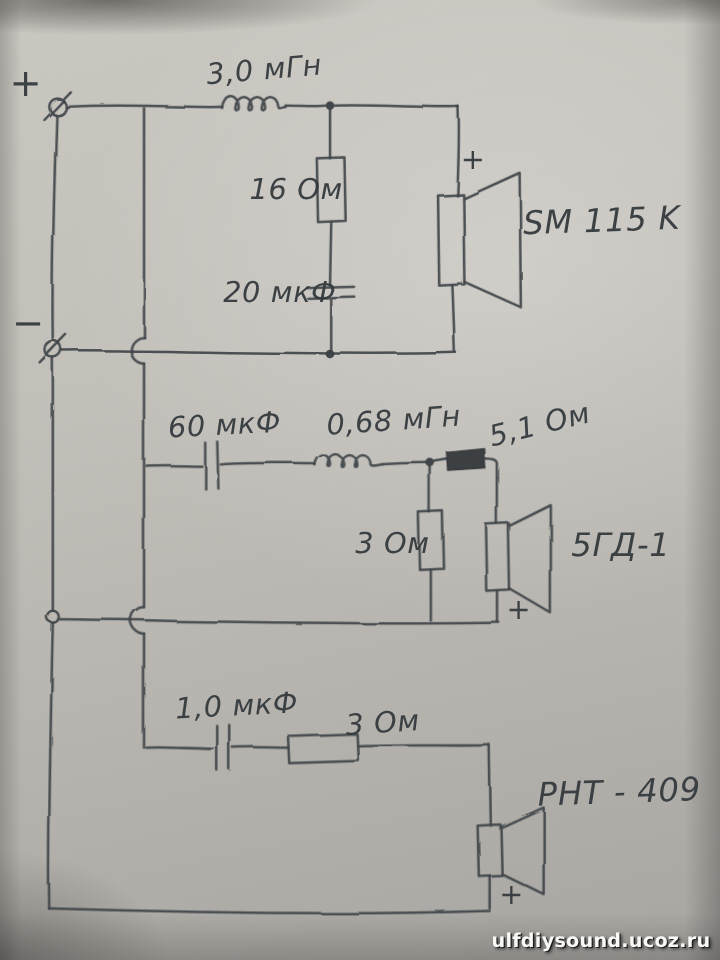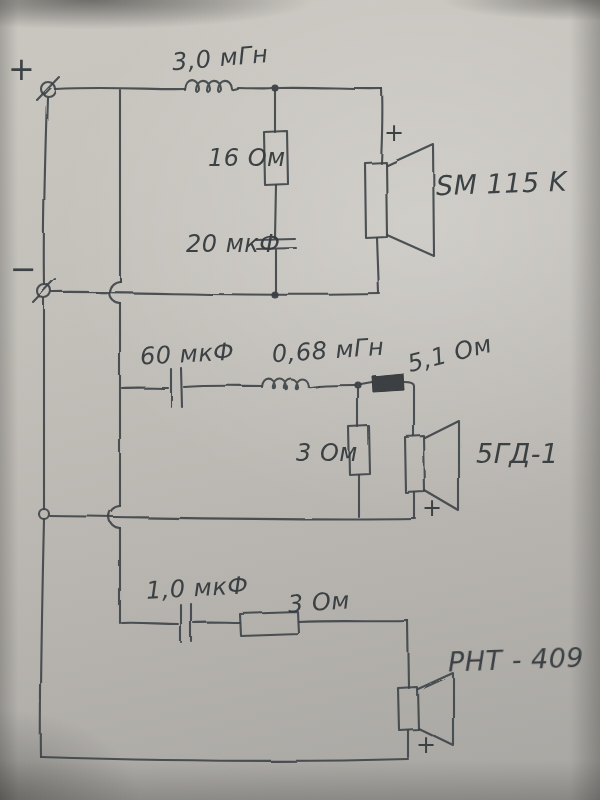--- a/index.html
+++ b/index.html
@@ -155,13 +155,14 @@
     <text class="hw sz28" x="476" y="463">5ГД-1</text>
     <text class="hw sz24" x="422" y="516">+</text>
 
     <text class="hw sz24" x="146" y="596" transform="rotate(-3 200 590)">1,0 мкФ</text>
     <text class="hw sz24" x="288" y="611" transform="rotate(-4 310 604)">3 Ом</text>
     <text class="hw sz28" x="448" y="669" transform="rotate(-2 520 660)">РНТ - 409</text>
     <text class="hw sz24" x="416" y="753">+</text>
   </g>
 </svg>
 
+<div class="watermark">ulfdiysound.ucoz.ru</div>
 </div>
 
 </body></html>

